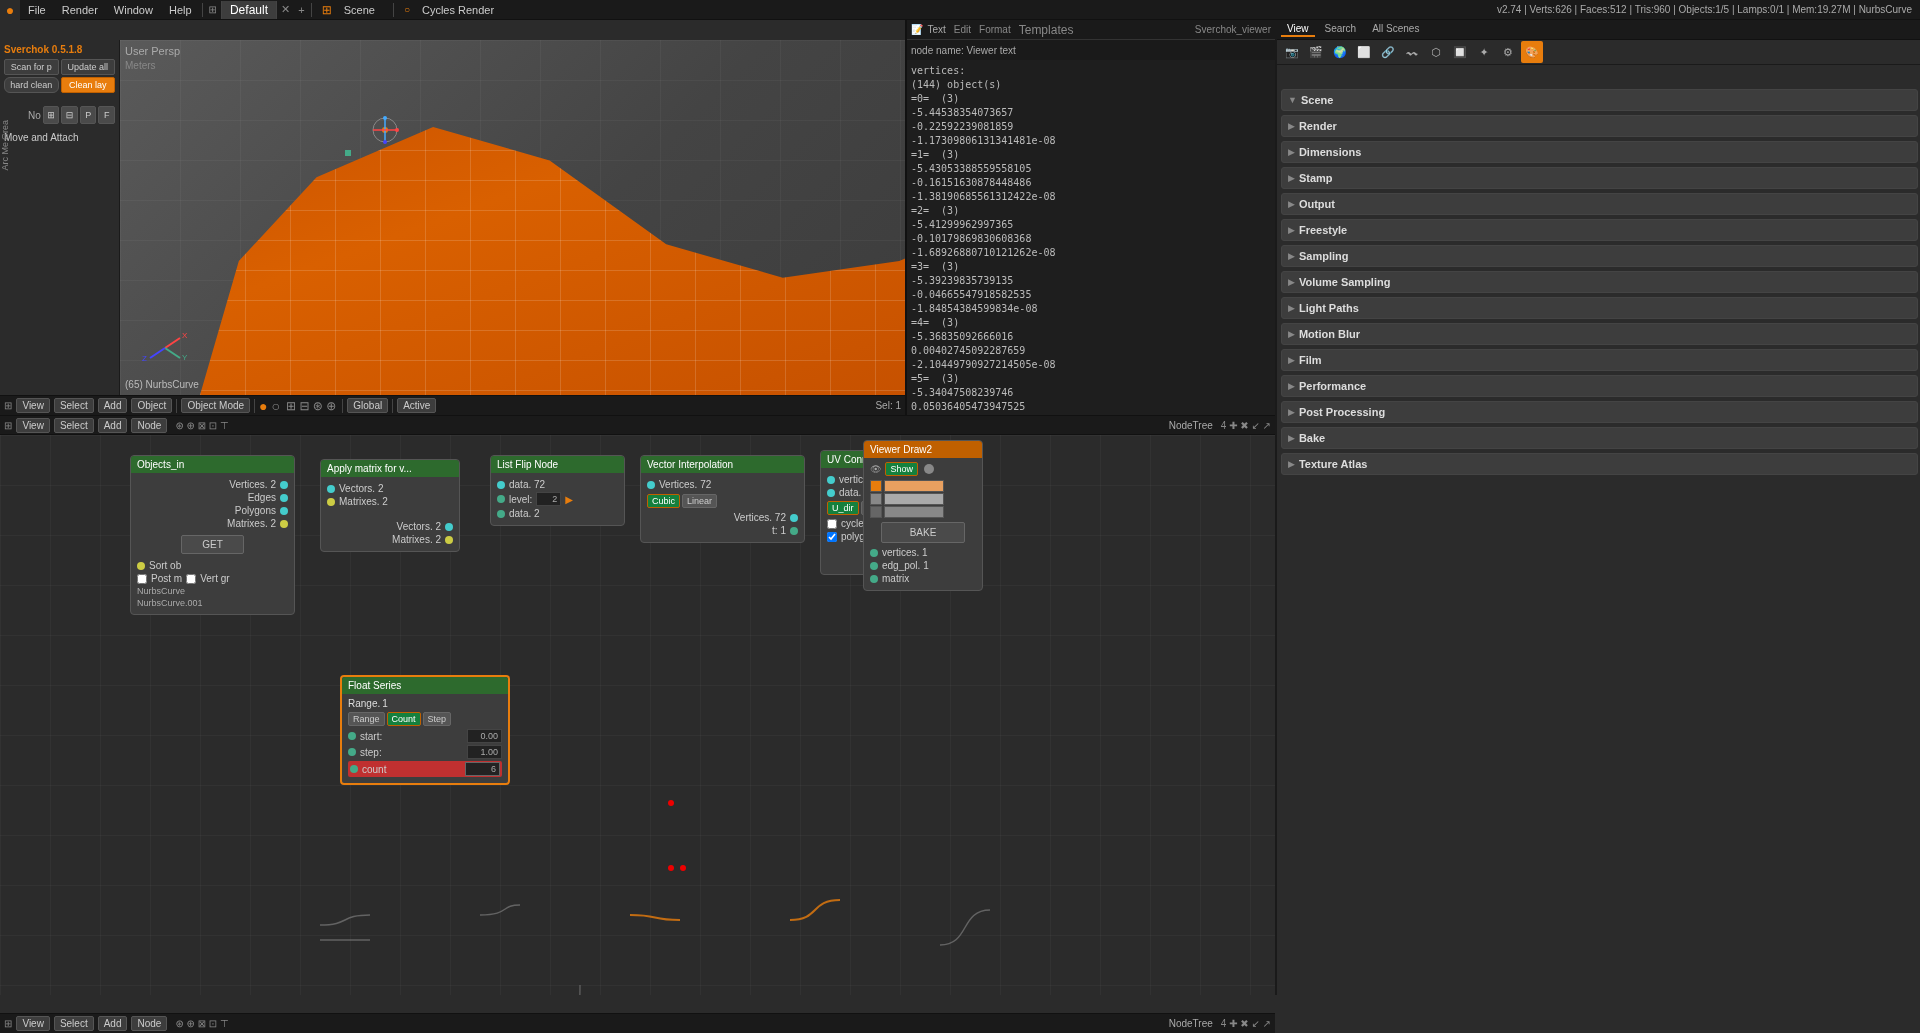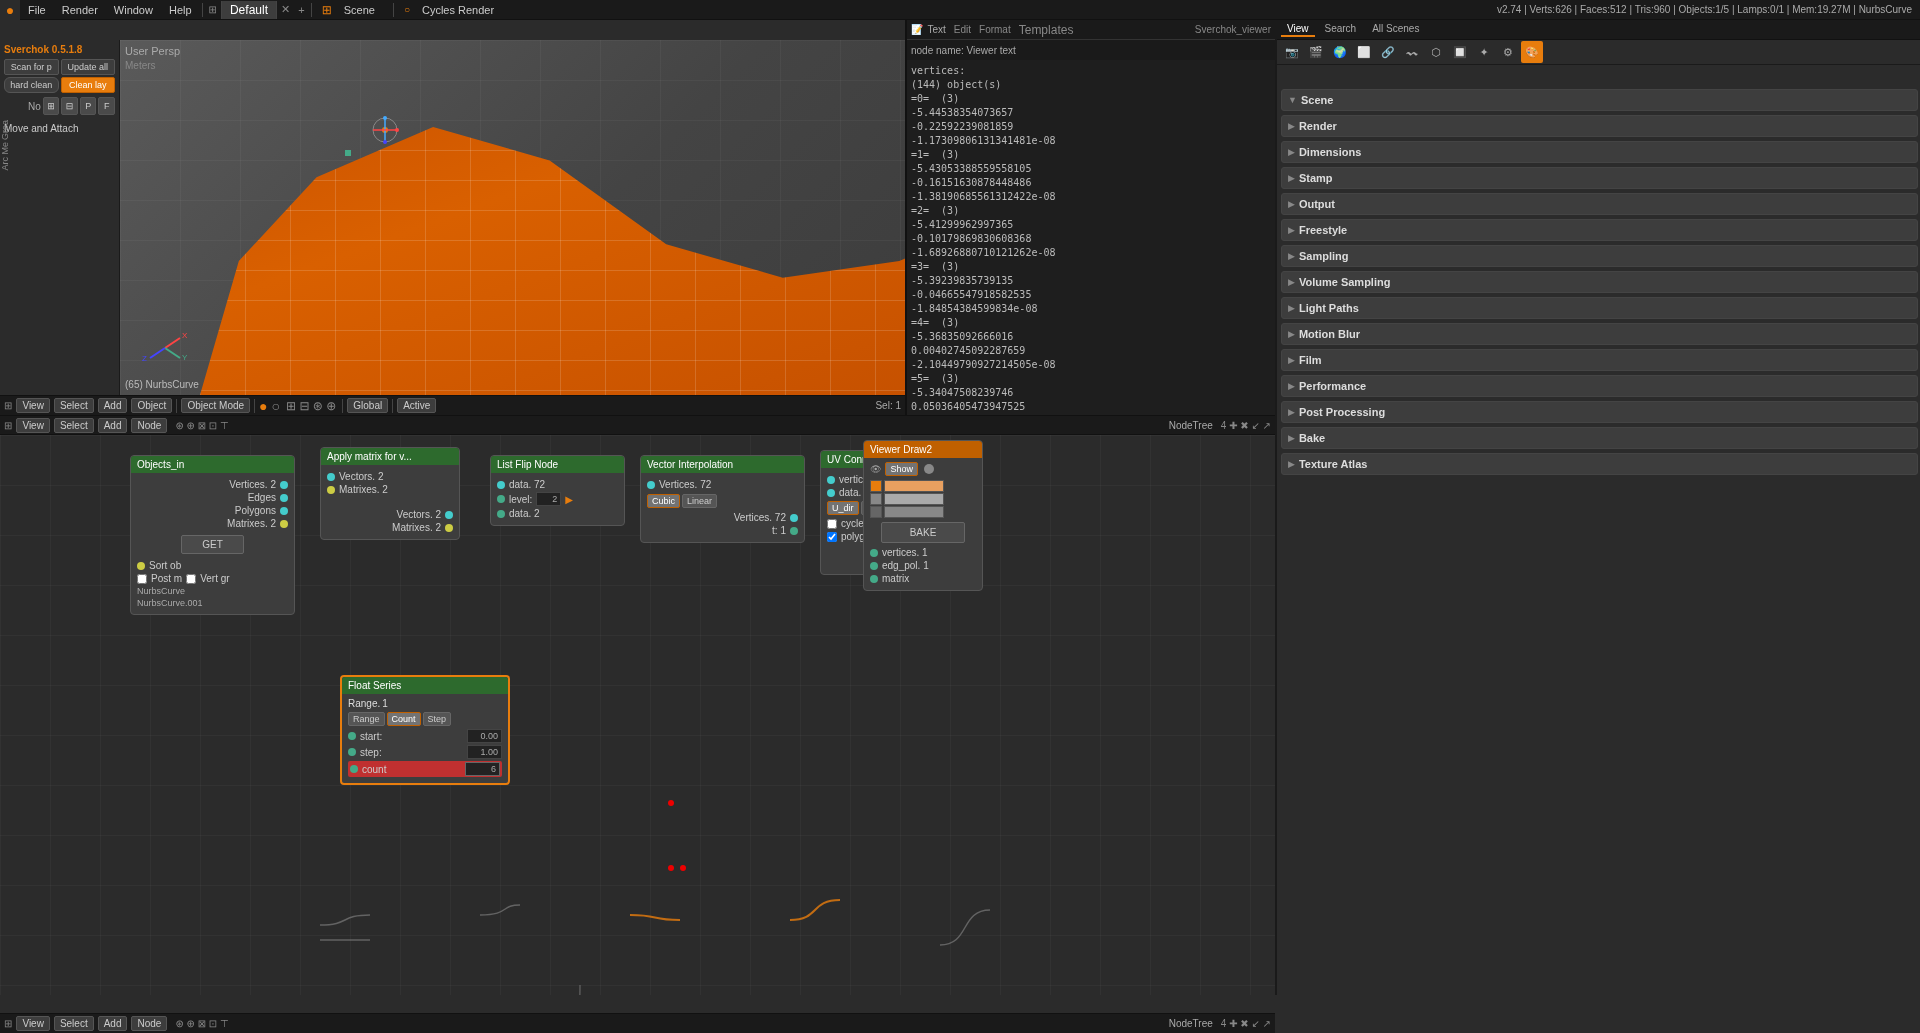--- a/index.html
+++ b/index.html
@@ -101,21 +101,21 @@
     }
     .node-header.orange-hdr { background: #c06000; }
     .node-body { padding: 4px 6px; }
     .node-row { display: flex; align-items: center; gap: 4px; margin: 2px 0; font-size: 10px; color: #ccc; }
     .node-row.right { justify-content: flex-end; }
     .socket { width: 8px; height: 8px; border-radius: 50%; background: #888; flex-shrink: 0; }
     .socket.green { background: #4a8; }
     .socket.cyan { background: #4cc; }
     .socket.yellow { background: #cc4; }
     .node-btn { padding: 1px 4px; background: #555; border: 1px solid #666; color: #ccc; font-size: 9px; cursor: pointer; border-radius: 2px; }
-    .node-btn.active { background: #737373; border-color: #c06000; color: #fff; }
+    .node-btn.active { background: #15803d; border-color: #c06000; color: #fff; }
 
     
     .node-green .node-header { background: #2d6a2d; }
     
     .node-orange .node-header { background: #c06000; }
 
     
     #props-panel {
       position: absolute; top: 40px; left: 1275px; width: 645px; height: 955px;
       background: #2b2b2b; border-left: 2px solid #1a1a1a;
@@ -419,21 +419,21 @@
 <div style="position:absolute;top:40px;left:0;width:120px;height:355px;background:#2b2b2b;padding:4px;border-right:1px solid #1a1a1a;">
   <div style="font-size:10px;color:#e87d0d;font-weight:bold;margin-bottom:4px;">Sverchok 0.5.1.8</div>
   <div style="display:flex;gap:2px;margin-bottom:2px;">
     <button style="background:#3d3d3d;border:1px solid #555;padding:2px 4px;color:#ccc;font-size:9px;cursor:pointer;border-radius:2px;flex:1;">Scan for p</button>
     <button style="background:#3d3d3d;border:1px solid #555;padding:2px 4px;color:#ccc;font-size:9px;cursor:pointer;border-radius:2px;flex:1;">Update all</button>
   </div>
   <div style="display:flex;gap:2px;margin-bottom:2px;">
     <button style="background:#3d3d3d;border:1px solid #555;padding:2px 4px;color:#ccc;font-size:9px;cursor:pointer;border-radius:6px;flex:1;">hard clean</button>
     <button style="background:#e87d0d;border:1px solid #c06000;padding:2px 4px;color:#fff;font-size:9px;cursor:pointer;border-radius:2px;flex:1;">Clean lay</button>
   </div>
-  <div style="display:flex;align-items:center;gap:2px;margin-top:4px;padding-left:24px;">
+  <div style="display:flex;align-items:center;gap:2px;margin-top:13px;padding-left:24px;">
     <span style="color:#aaa;font-size:10px;">No</span>
     <button style="width:18px;height:18px;background:#4a4a4a;border:1px solid #555;font-size:9px;color:#ccc;cursor:pointer;border-radius:2px;">⊞</button>
     <button style="width:18px;height:18px;background:#4a4a4a;border:1px solid #555;font-size:9px;color:#ccc;cursor:pointer;border-radius:2px;">⊟</button>
     <button style="width:18px;height:18px;background:#4a4a4a;border:1px solid #555;font-size:9px;color:#ccc;cursor:pointer;border-radius:2px;">P</button>
     <button style="width:18px;height:18px;background:#4a4a4a;border:1px solid #555;font-size:9px;color:#ccc;cursor:pointer;border-radius:2px;">F</button>
   </div>
   <div style="font-size:10px;color:#ccc;margin-top:8px;">Move and Attach</div>
 
   <div style="position:absolute;left:0;top:80px;display:flex;flex-direction:column;gap:2px;">
     <span style="color:#888;font-size:9px;writing-mode:vertical-rl;transform:rotate(180deg);">Grea</span>
@@ -613,21 +613,21 @@
         </div>
         <div class="node-row">
           <span style="color:#aaa;font-size:9px;">NurbsCurve</span>
         </div>
         <div class="node-row">
           <span style="color:#aaa;font-size:9px;">NurbsCurve.001</span>
         </div>
       </div>
     </div>
 
-    <div class="node node-green" style="position:absolute;top:12px;left:320px;width:140px;">
+    <div class="node node-green" style="position:absolute;top:24px;left:320px;width:140px;">
       <div class="node-header">
         <span>Apply matrix for v...</span>
       </div>
       <div class="node-body">
         <div class="node-row">
           <div class="socket cyan"></div>
           <span>Vectors. 2</span>
         </div>
         <div class="node-row">
           <div class="socket yellow"></div>

